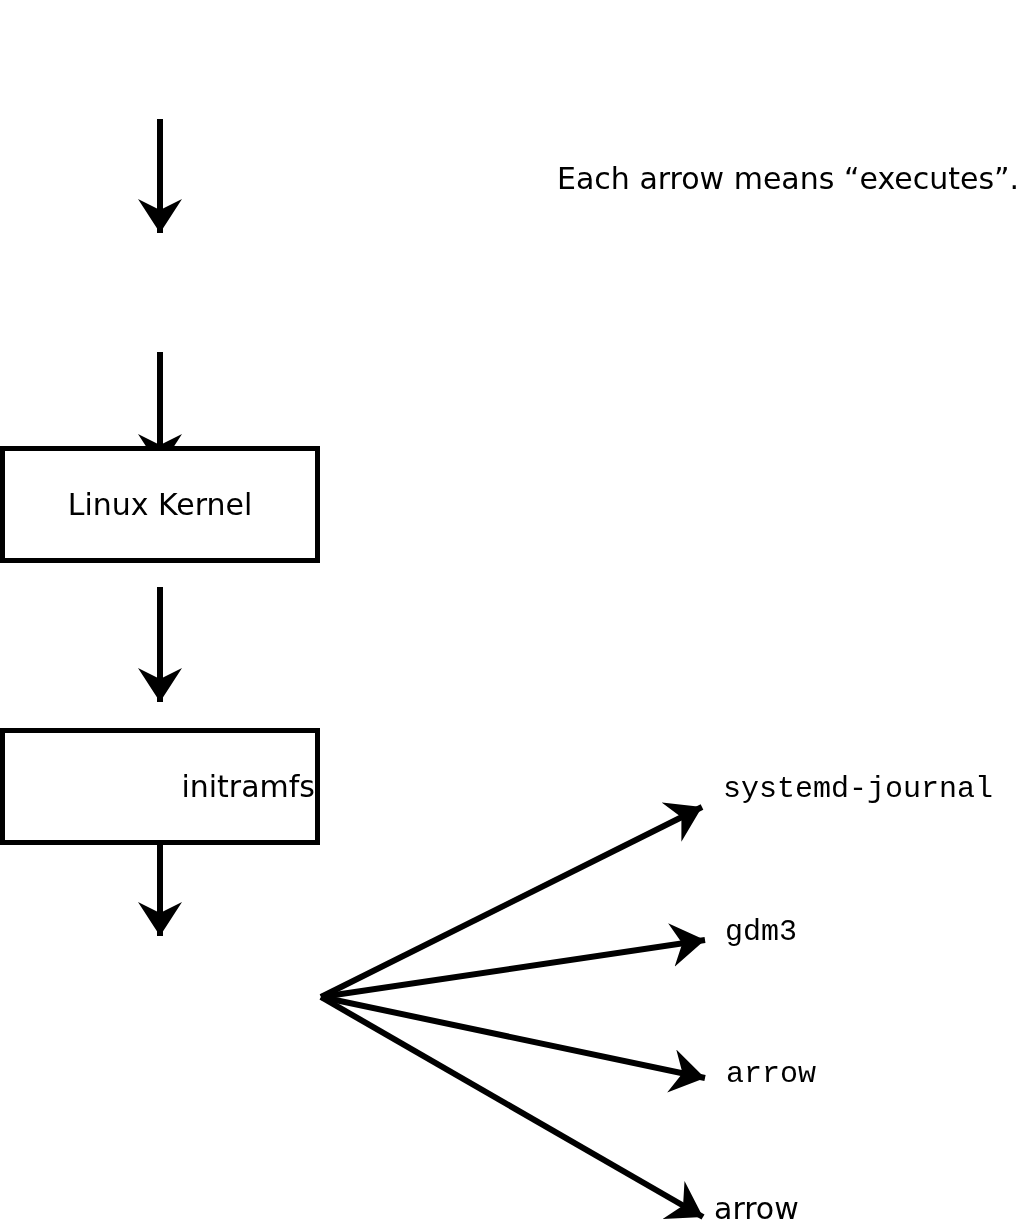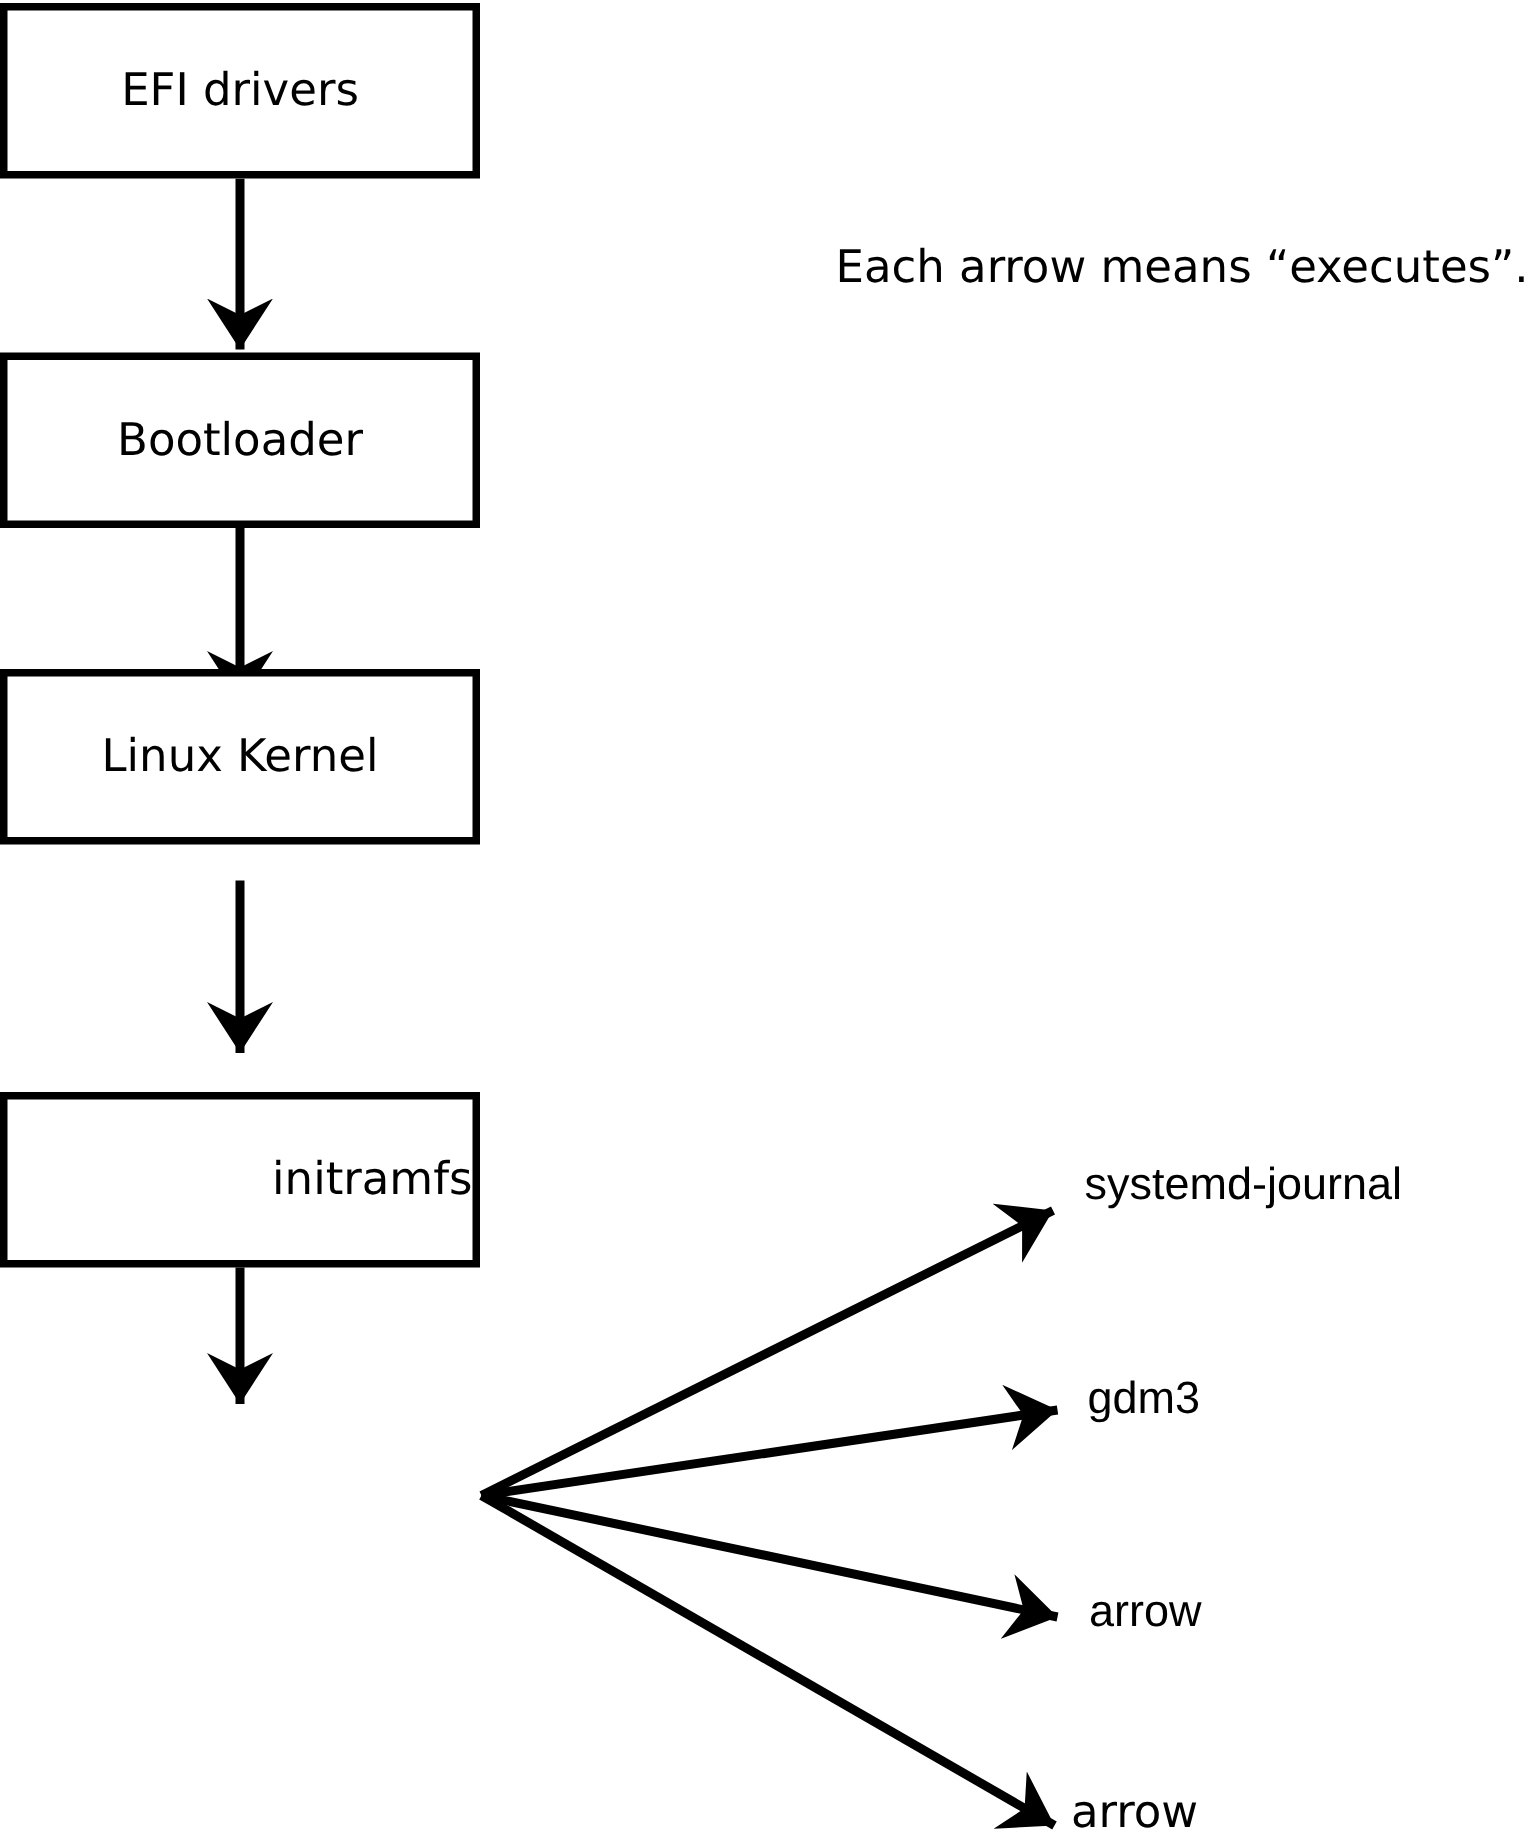--- a/index.html
+++ b/index.html
@@ -44,21 +44,21 @@
   .note {
     position: absolute;
     left: 557px;
     top: 161px;
     font-size: 30px;
     line-height: 35px;
     white-space: nowrap;
   }
   .target-label {
     position: absolute;
-    font-family: Liberation Sans, sans-serif;
+    font-family: Liberation Mono, monospace;
     font-size: 30px;
     line-height: 35px;
     white-space: nowrap;
   }
   .target-label.sans {
     font-family: "DejaVu Sans", sans-serif;
   }
   #target-systemd-journal { left: 723px; top: 772px; }
   #target-gdm3            { left: 725px; top: 915px; }
   #target-getty           { left: 726px; top: 1057px; }
@@ -86,26 +86,20 @@
       <line x1="160" y1="352" x2="160" y2="468" marker-end="url(#ah)"></line>
       <line x1="160" y1="587" x2="160" y2="702" marker-end="url(#ah)"></line>
       <line x1="160" y1="821" x2="160" y2="936" marker-end="url(#ah)"></line>
       <line x1="321" y1="997" x2="702" y2="807" marker-end="url(#ah)"></line>
       <line x1="321" y1="997" x2="705" y2="940" marker-end="url(#ah)"></line>
       <line x1="321" y1="997" x2="705" y2="1078" marker-end="url(#ah)"></line>
       <line x1="321" y1="997" x2="703" y2="1217" marker-end="url(#ah)"></line>
     </g>
   </svg>
 
-  <div class="node-box" id="node-efi-drivers">
-    <span class="node-label">EFI drivers</span>
-  </div>
-  <div class="node-box" id="node-bootloader">
-    <span class="node-label">Bootloader</span>
-  </div>
   <div class="node-box" id="node-linux-kernel">
     <span class="node-label">Linux Kernel</span>
   </div>
   <div class="node-box" id="node-initramfs">
     <span class="node-label">initramfs</span>
   </div>
 
   <div class="note">Each arrow means “executes”.</div>
 
   <div class="target-label" id="target-systemd-journal">systemd-journal</div>

